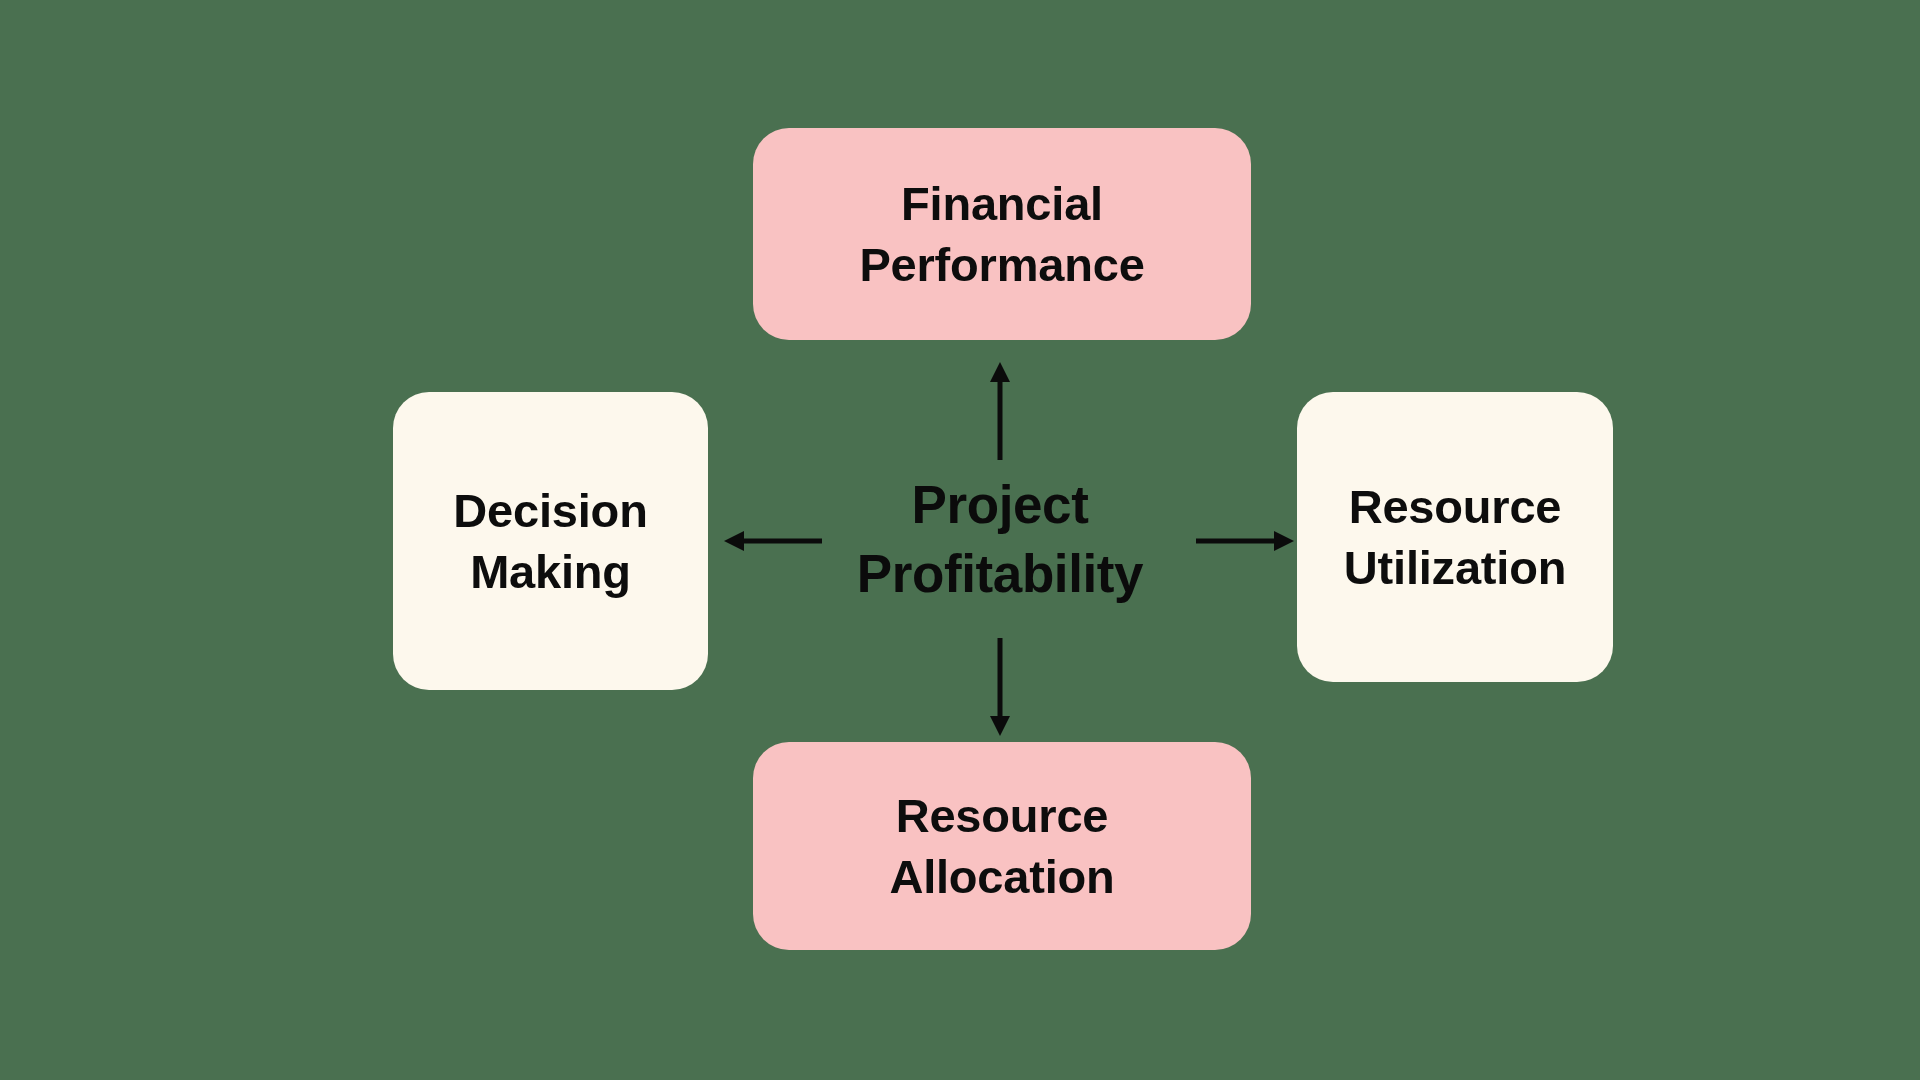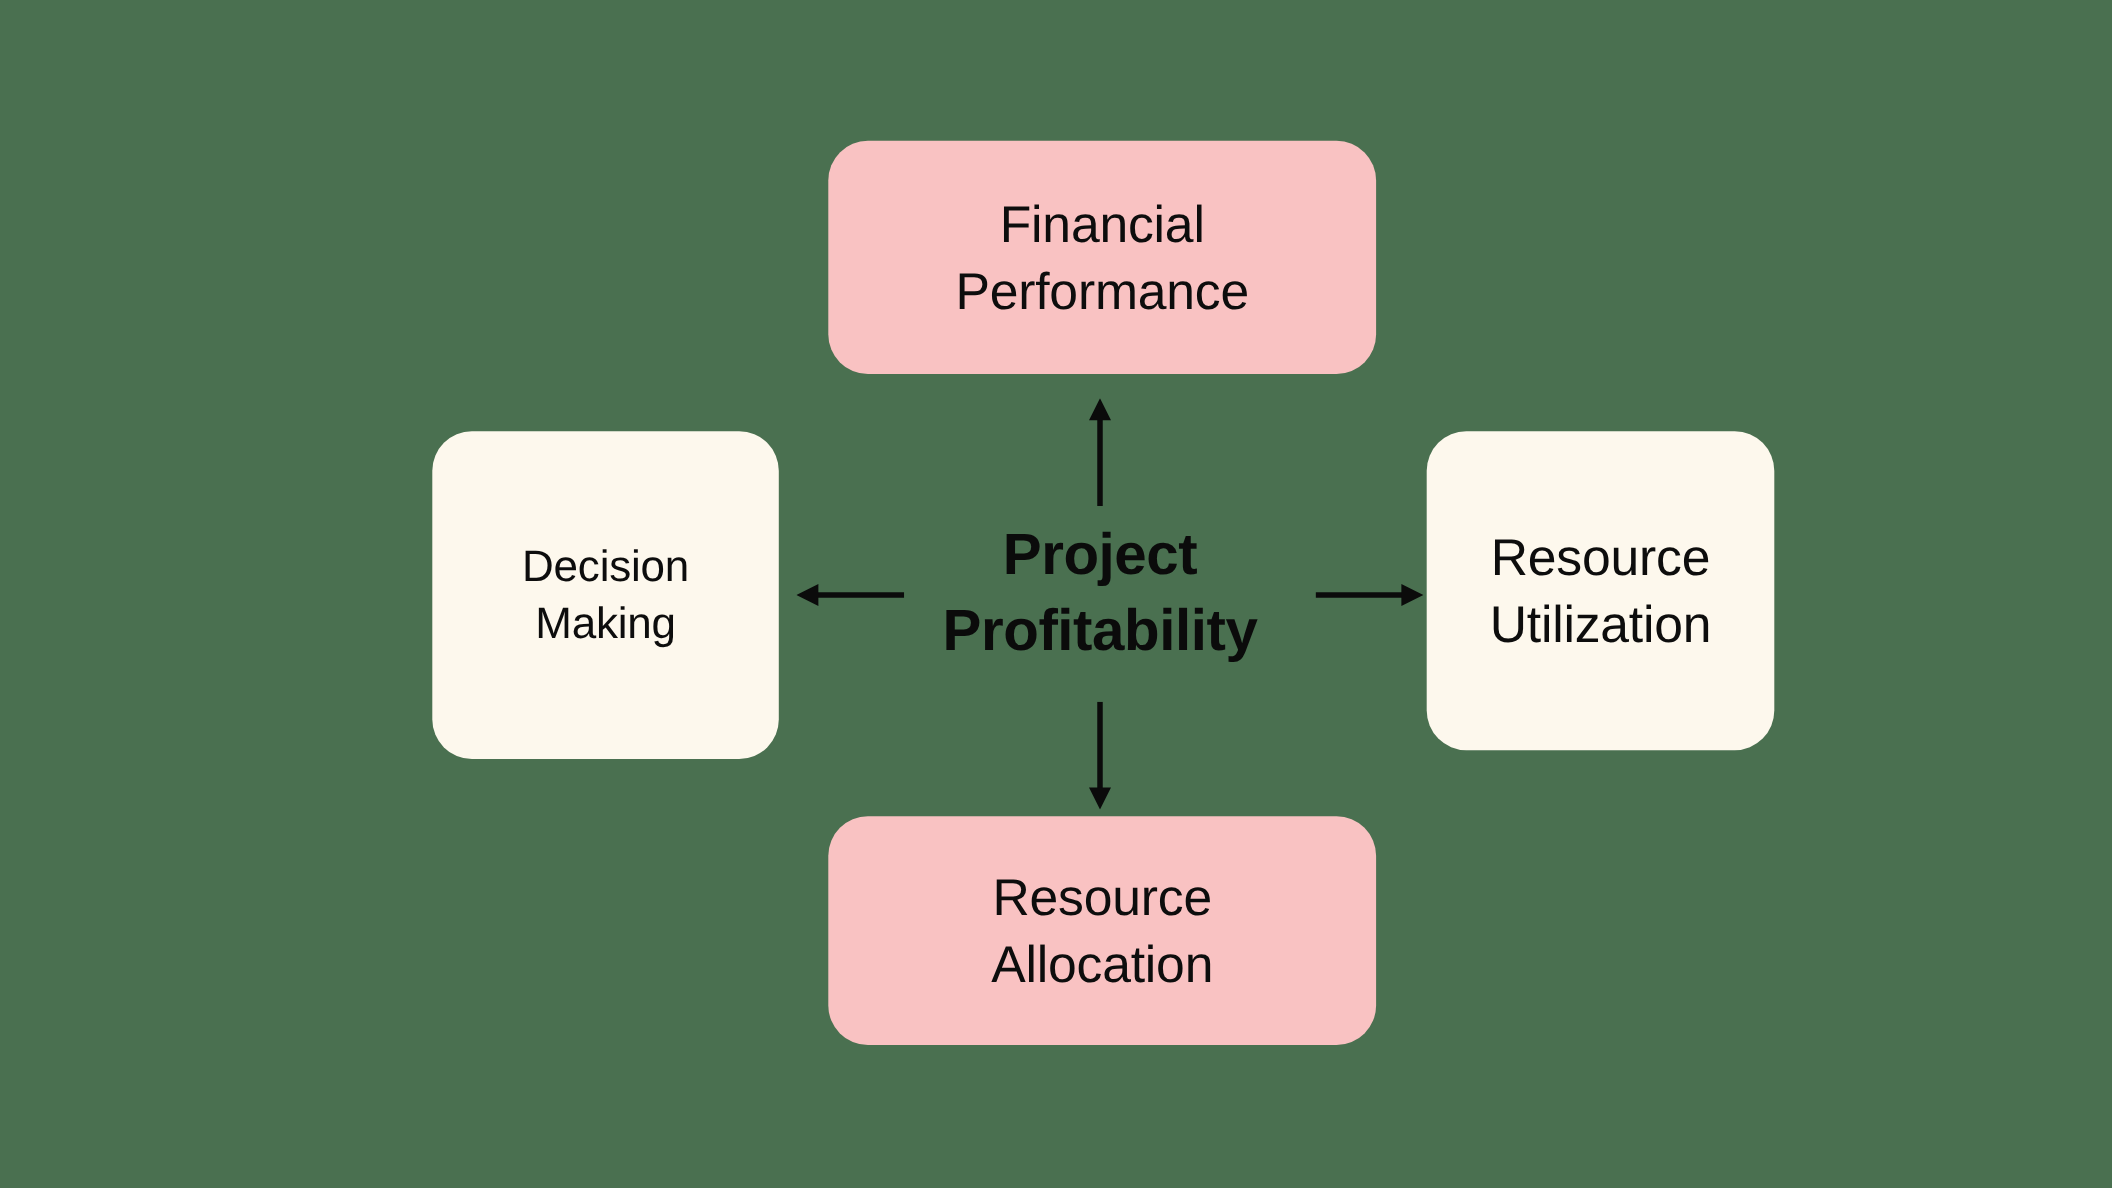--- a/index.html
+++ b/index.html
@@ -27,21 +27,21 @@
     position: absolute;
     box-sizing: border-box;
     display: flex;
     align-items: center;
     justify-content: center;
     text-align: center;
     border-radius: 34px;
     color: #0d0d0d;
     line-height: 1.30;
     letter-spacing: -0.2px;
-    font-weight: 400;
+    font-weight: 700;
     padding: 6px 14px;
     white-space: pre-line;
   }
 
   .node.pink  { background: #f9c2c2; }
   .node.cream { background: #fdf8ed; }
 
   
   #node-financial-performance {
     left: 753px;
@@ -51,21 +51,21 @@
     font-size: 47px;
     border-radius: 36px;
   }
 
   
   #node-decision-making {
     left: 393px;
     top: 392px;
     width: 315px;
     height: 298px;
-    font-size: 40px;
+    font-size: 47px;
     border-radius: 36px;
   }
 
   
   #node-resource-utilization {
     left: 1297px;
     top: 392px;
     width: 316px;
     height: 290px;
     font-size: 47px;

